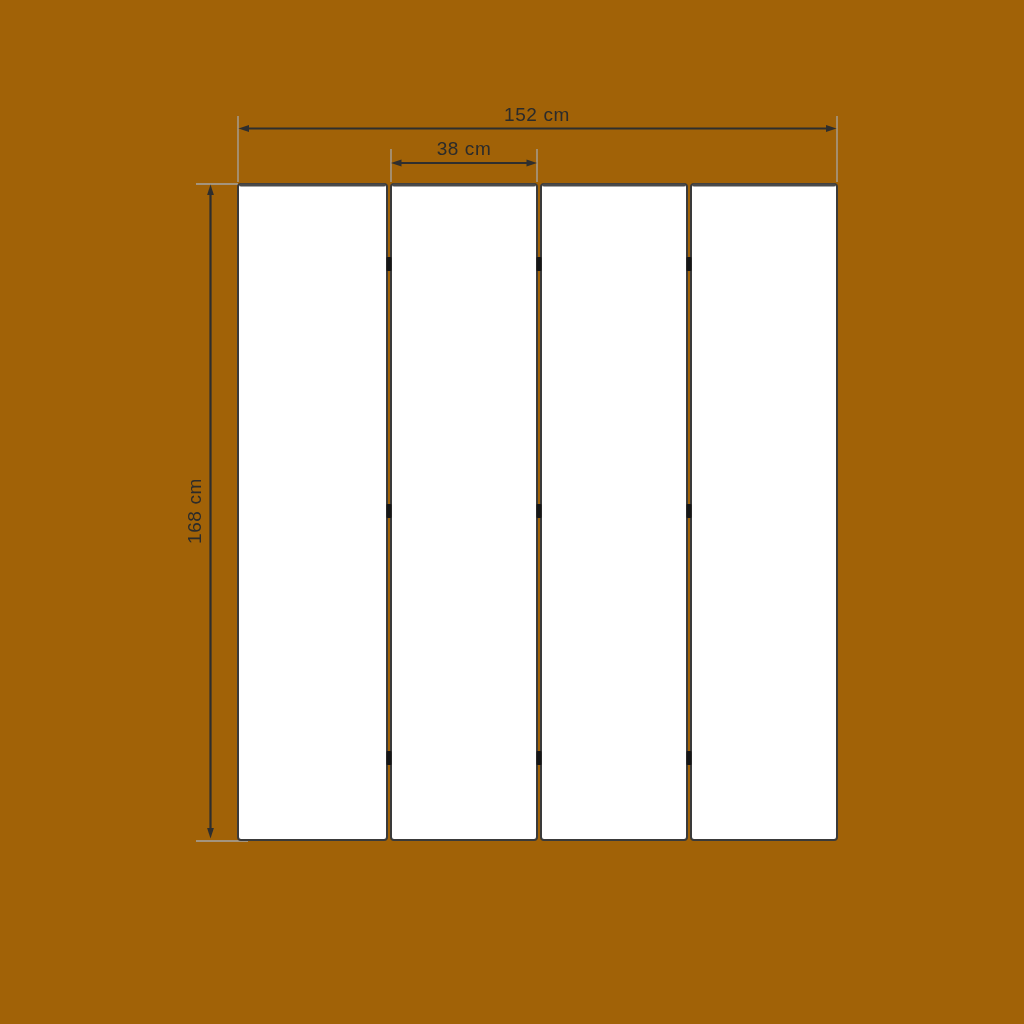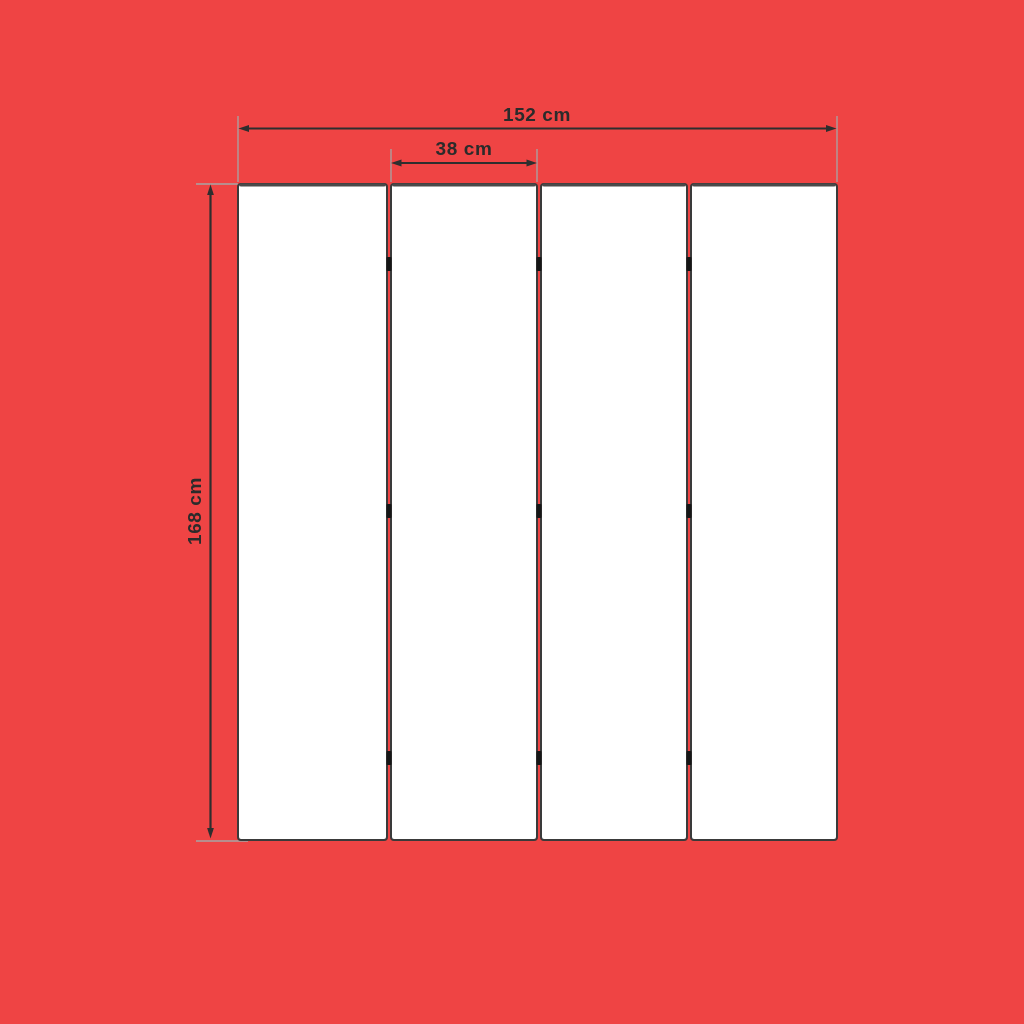--- a/index.html
+++ b/index.html
@@ -4,23 +4,22 @@
 <style>
   html, body {
     margin: 0;
     padding: 0;
     background: #ffffff;
   }
   .canvas {
     position: relative;
     width: 1024px;
     height: 1024px;
-    background: #ef4444;
+    background: #a16207;
     overflow: hidden;
-    font-weight: bold;
   }
   svg {
     display: block;
   }
   .dim-label {
     font-family: "Liberation Sans", sans-serif;
     font-size: 19px;
     letter-spacing: 0.6px;
     fill: #2b2b2b;
   }

